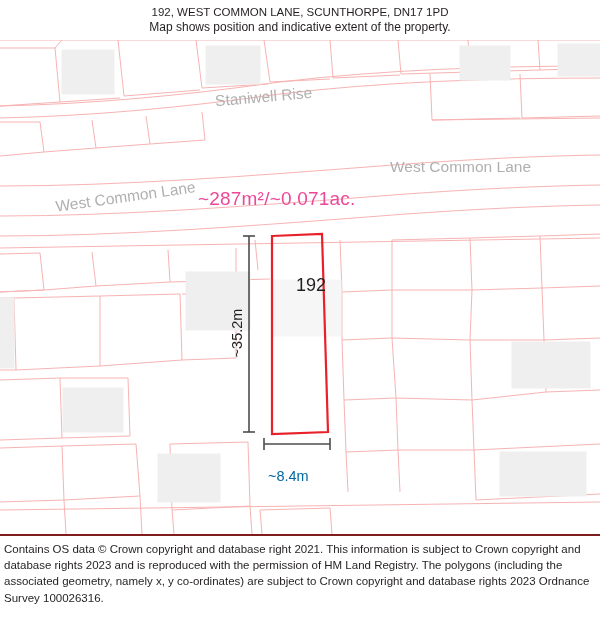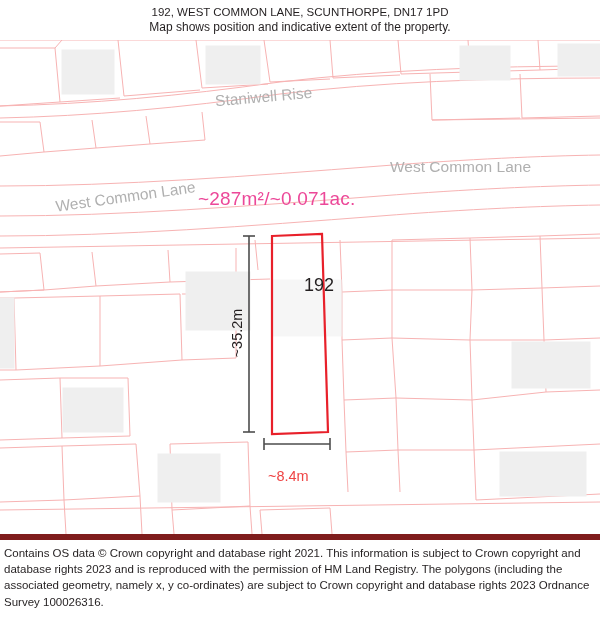--- a/index.html
+++ b/index.html
@@ -85,50 +85,49 @@
     font-size: 19px;
     color: #ec4899;
     letter-spacing: 0.2px;
   }
   .plot-number {
     position: absolute;
     left: 296px;
     top: 235px;
     font-size: 18px;
     color: #231f20;
-    margin-left: 8px;
   }
   .dim-vert {
     position: absolute;
     left: 213px;
     top: 285px;
     font-size: 14.5px;
     color: #231f20;
     transform: rotate(-90deg);
     transform-origin: center center;
     white-space: nowrap;
   }
   .dim-horiz {
     position: absolute;
     left: 268px;
     top: 428px;
     font-size: 14.5px;
-    color: #ef4444;
+    color: #0369a1;
     white-space: nowrap;
   }
   
   .footer {
     position: absolute;
     top: 534px;
     left: 0;
     width: 600px;
     height: 91px;
     box-sizing: border-box;
     padding: 5px 4px 0 4px;
-    border-top: 6px solid #7f1d1d;
+    border-top: 2px solid #7f1d1d;
   }
   .footer p {
     margin: 0;
     font-size: 11.5px;
     line-height: 16.2px;
     color: #231f20;
   }
 </style>
 </head>
 <body>

